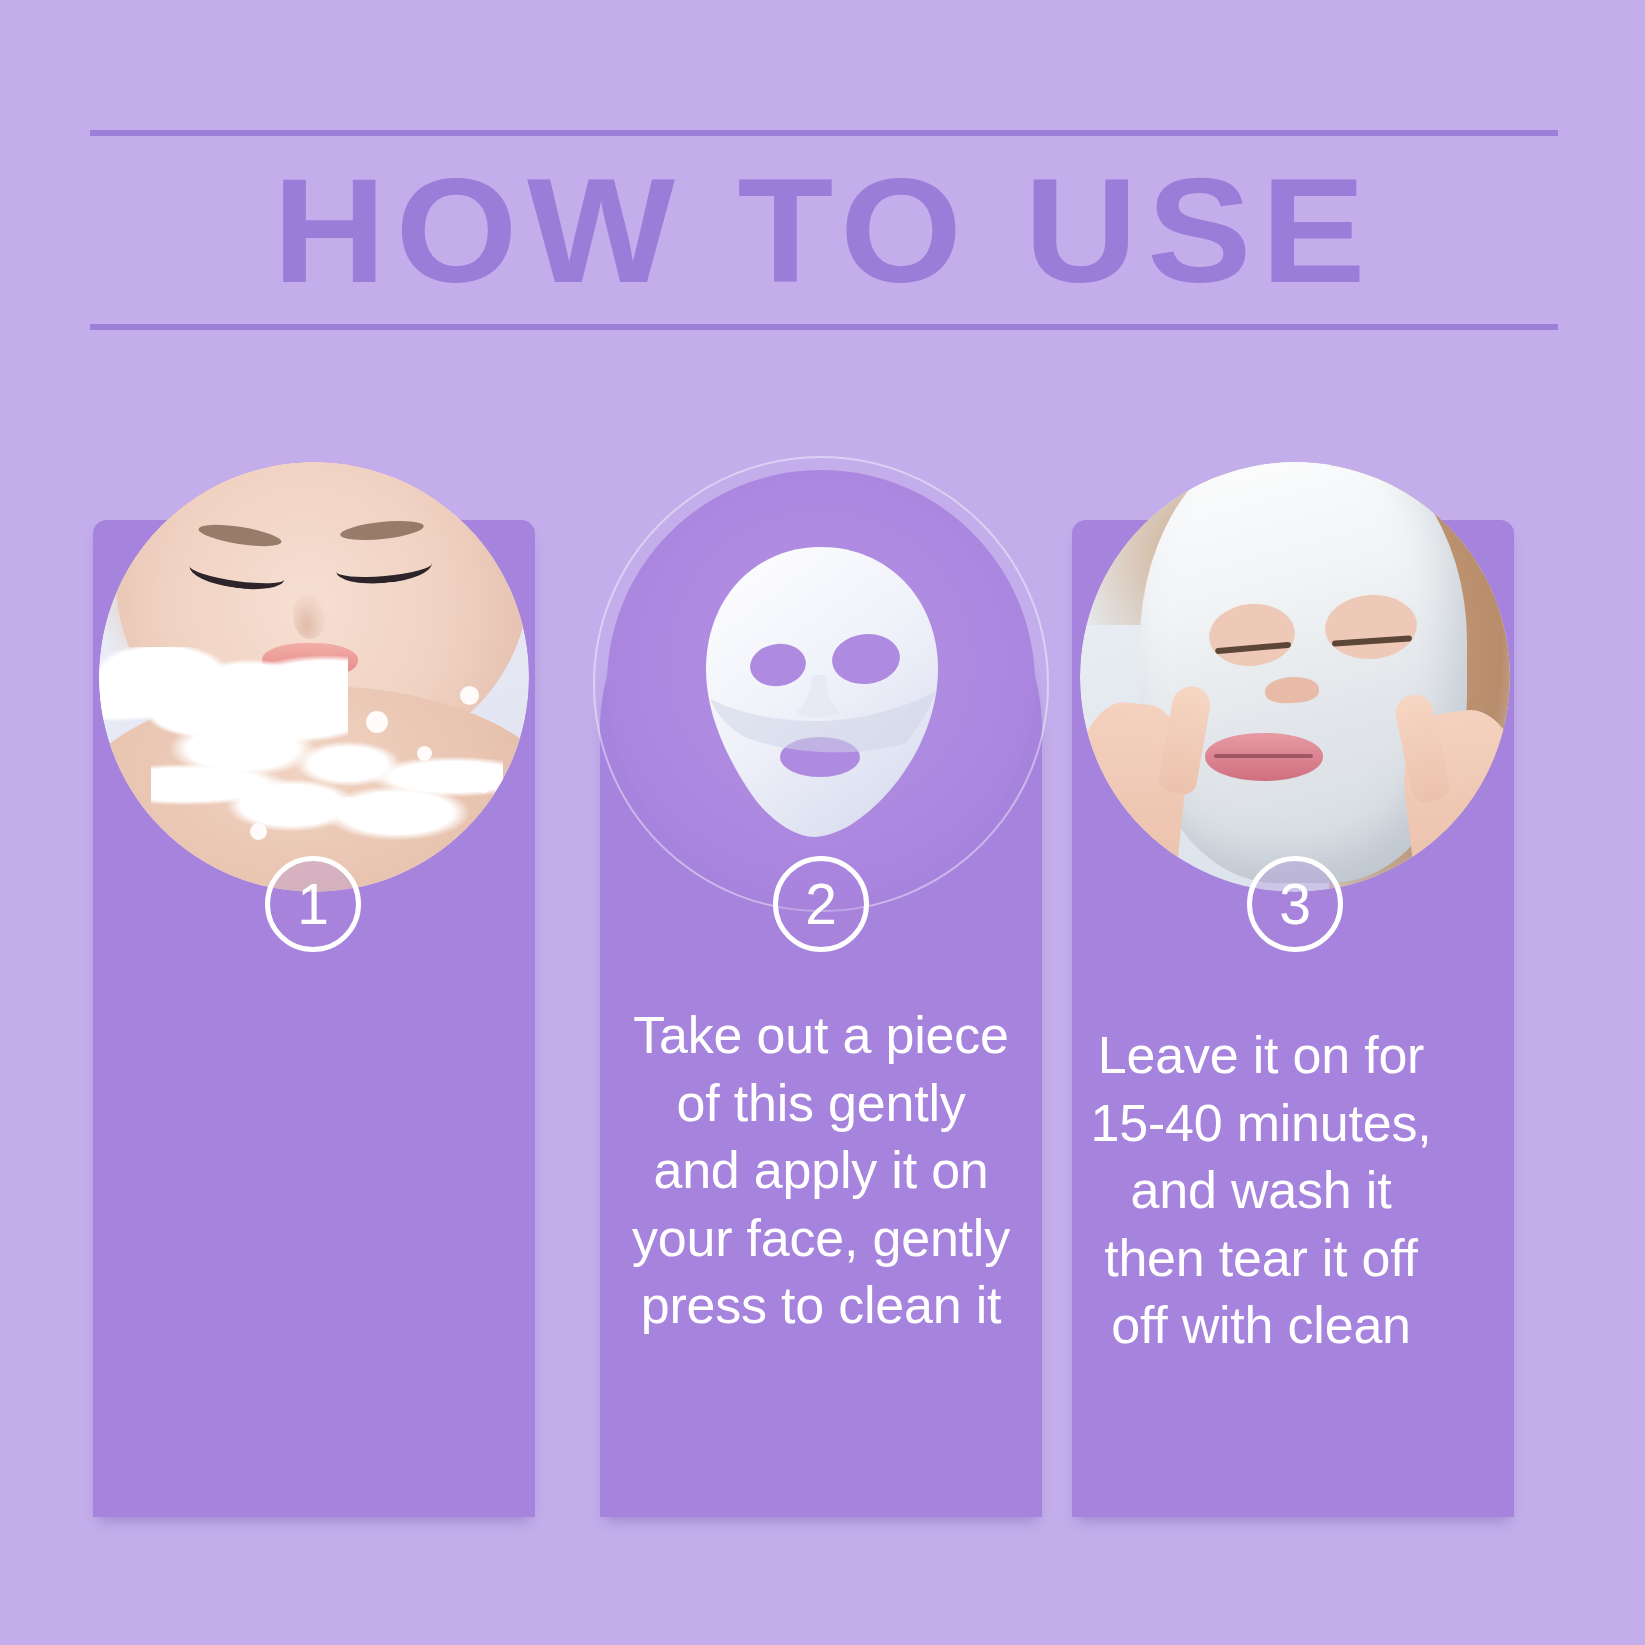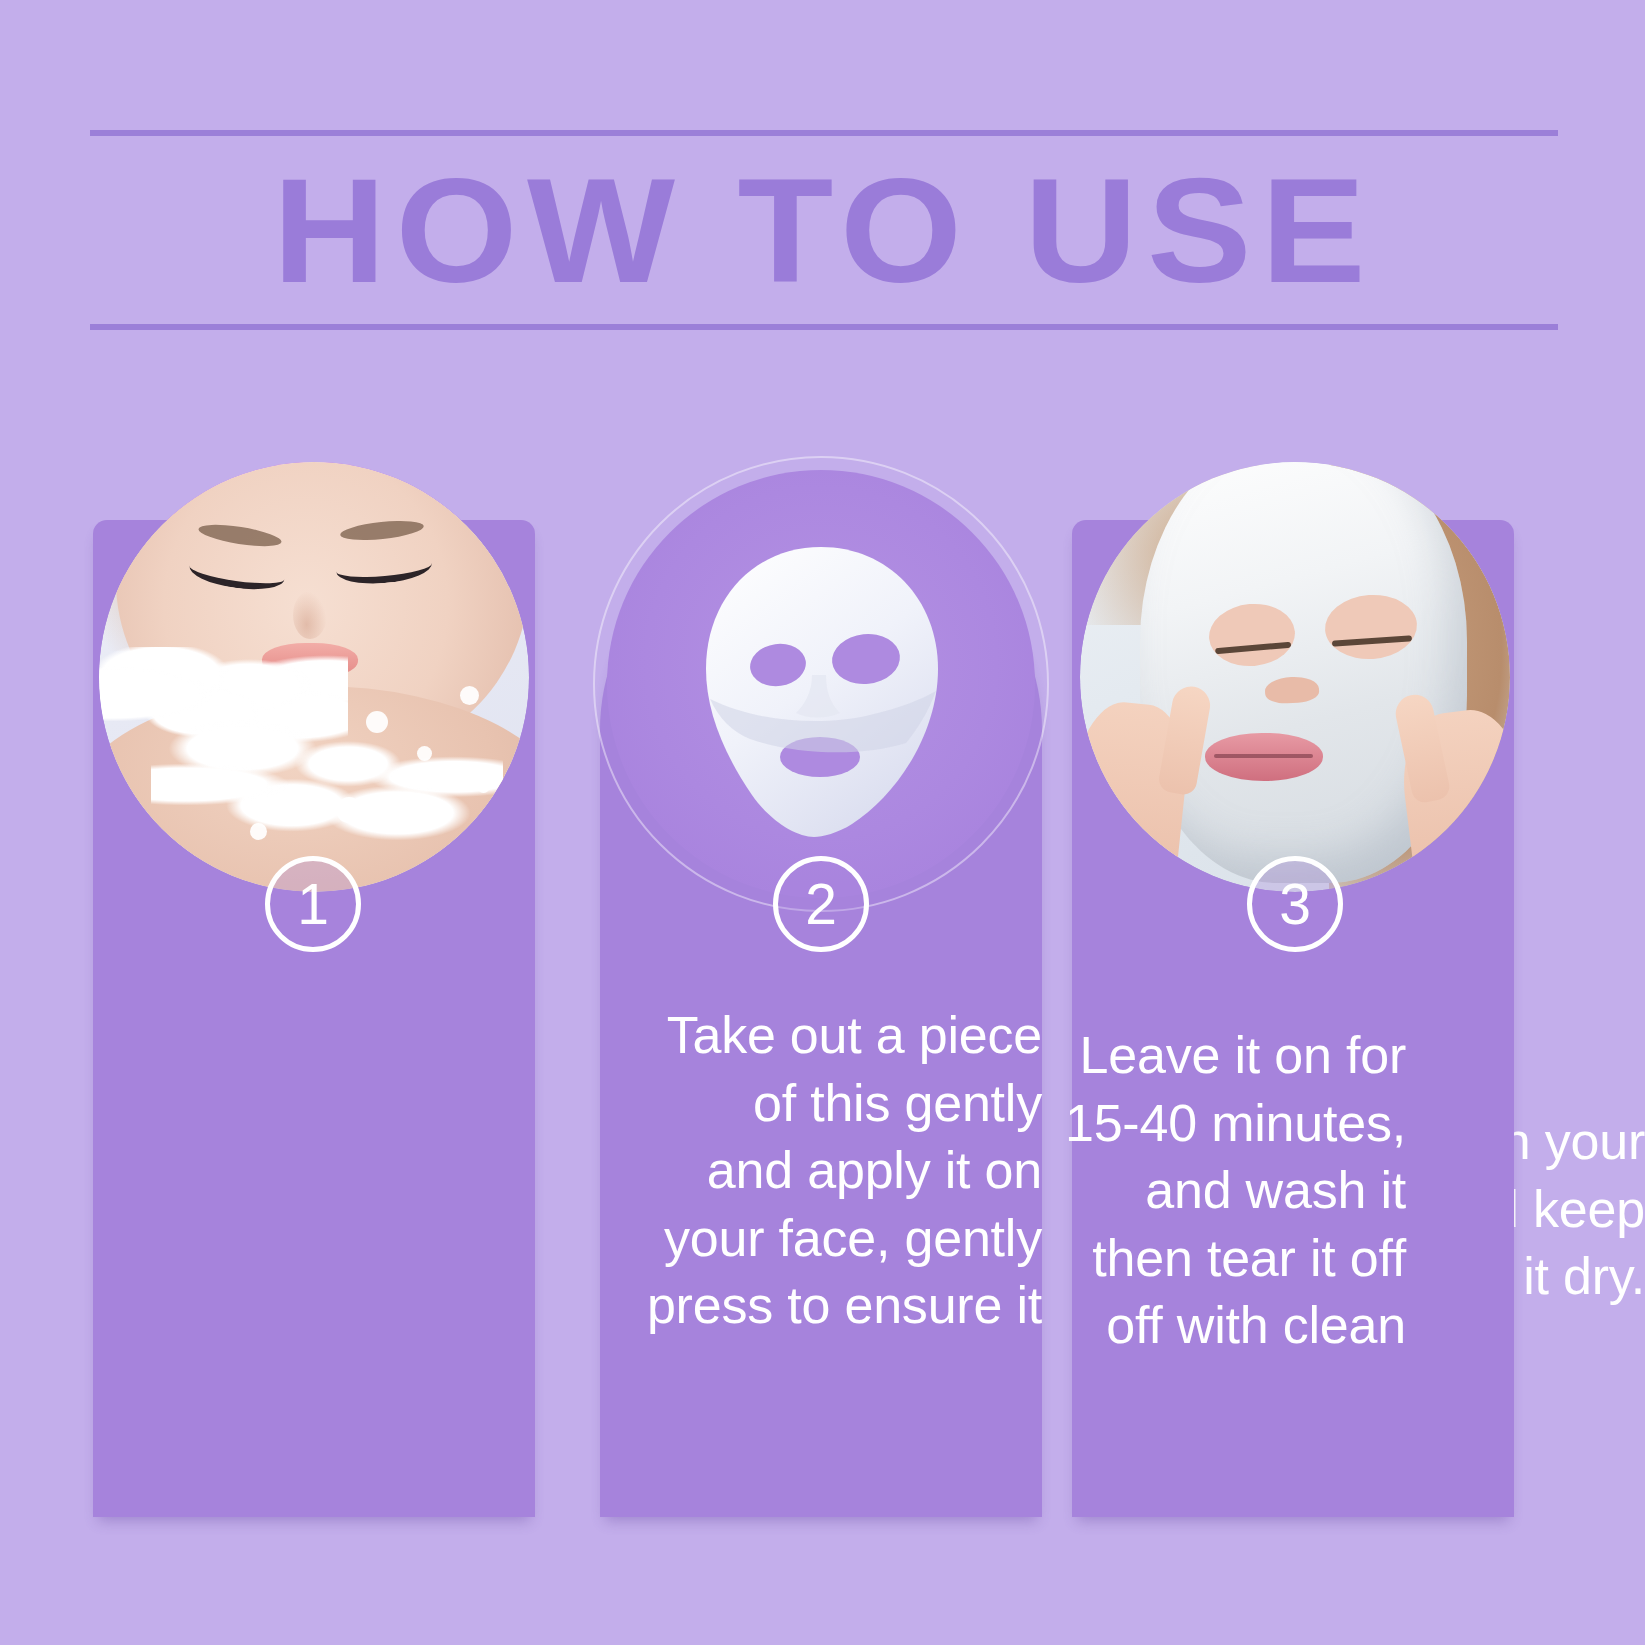--- a/index.html
+++ b/index.html
@@ -210,27 +210,27 @@
     z-index: 5;
   }
   .badge.b1 { left: 265px; top: 856px; }
   .badge.b2 { left: 773px; top: 856px; }
   .badge.b3 { left: 1247px; top: 856px; }
 
   
   .card-text {
     position: absolute;
     color: #ffffff;
-    text-align: right;
+    text-align: center;
     font-size: 52px;
     line-height: 1.30;
     font-weight: 400;
     width: 100%;
     box-sizing: border-box;
-    padding: 0 0;
+    padding: 0 12px;
     letter-spacing: -0.004em;
   }
   .card-text.t1 { left: 0; top: 1108px; }
   .card-text.t2 { left: 0; top: 1002px; }
   .card-text.t3 { left: 0; top: 1022px; }
   .card-text .ln { display: block; }
 </style>
 </head>
 <body>
 
@@ -305,21 +305,21 @@
 
   <div class="badge b2">
     <span>2</span>
   </div>
 
   <div class="card-text t2" style="left:600px;width:442px;">
     <span class="ln">Take out a piece</span>
     <span class="ln">of this gently</span>
     <span class="ln">and apply it on</span>
     <span class="ln">your face, gently</span>
-    <span class="ln">press to ensure it</span>
+    <span class="ln">press to clean it</span>
   </div>
 
   <div class="card c3"></div>
 
   <div class="media m3">
     <div class="media-inner">
       <div class="photo3">
         <div class="p3-hair"></div>
         <div class="p3-hair2"></div>
         <div class="p3-sheet"></div>
@@ -336,21 +336,21 @@
         <div class="p3-finger" style="left:20%;top:52%;transform:rotate(10deg);"></div>
         <div class="p3-finger" style="right:16%;top:54%;transform:rotate(-12deg);"></div>
       </div>
     </div>
   </div>
 
   <div class="badge b3">
     <span>3</span>
   </div>
 
-  <div class="card-text t3" style="left:1028px;width:378px;">
+  <div class="card-text t3" style="left:1072px;width:378px;">
     <span class="ln">Leave it on for</span>
     <span class="ln">15-40 minutes,</span>
     <span class="ln">and wash it</span>
     <span class="ln">then tear it off</span>
     <span class="ln">off with clean</span>
   </div>
 
 </div>
 
 </body></html>

